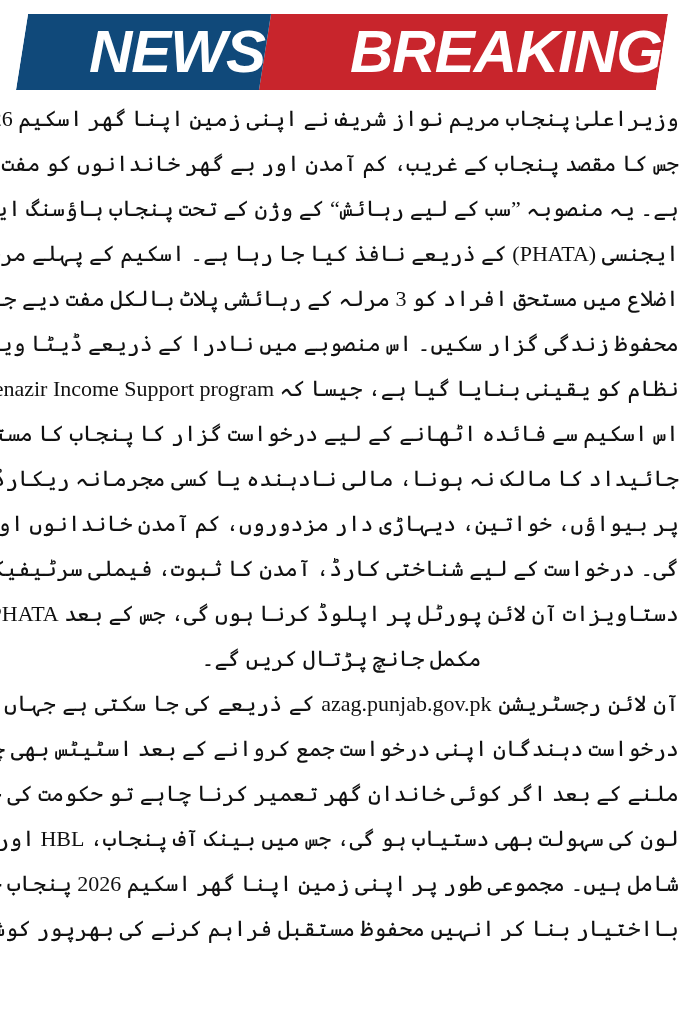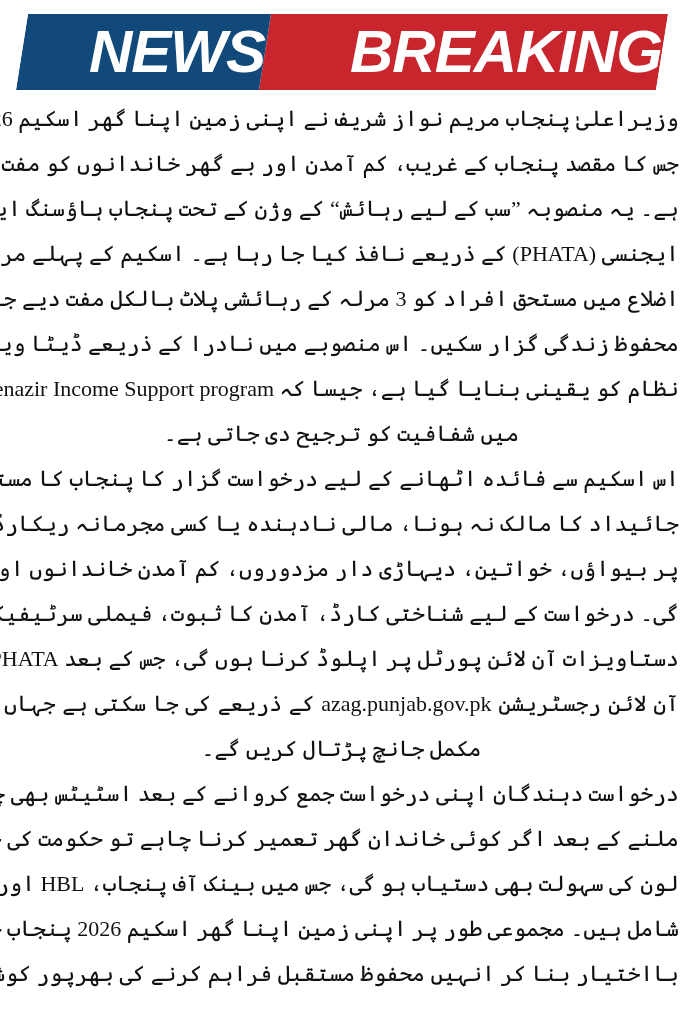--- a/index.html
+++ b/index.html
@@ -112,26 +112,25 @@
 </div>
 
 <div class="article" id="article-body">
     <div class="line jst">وزیراعلیٰ پنجاب مریم نواز شریف نے اپنی زمین اپنا گھر اسکیم 2026 کا باقاعدہ آغاز کر دیا ہے،</div>
     <div class="line jst">جس کا مقصد پنجاب کے غریب، کم آمدن اور بے گھر خاندانوں کو مفت رہائشی پلاٹ فراہم کرنا</div>
     <div class="line jst">ہے۔ یہ منصوبہ ”سب کے لیے رہائش“ کے وژن کے تحت پنجاب ہاؤسنگ اینڈ ٹاؤن پلاننگ</div>
     <div class="line jst">ایجنسی (PHATA) کے ذریعے نافذ کیا جا رہا ہے۔ اسکیم کے پہلے مرحلے میں پنجاب کے 19</div>
     <div class="line jst">اضلاع میں مستحق افراد کو 3 مرلہ کے رہائشی پلاٹ بالکل مفت دیے جائیں گے تاکہ وہ باعزت اور</div>
     <div class="line jst">محفوظ زندگی گزار سکیں۔ اس منصوبے میں نادرا کے ذریعے ڈیٹا ویریفکیشن اور شفاف آن لائن</div>
     <div class="line jst">نظام کو یقینی بنایا گیا ہے، جیسا کہ Benazir Income Support program</div>
-    <div class="line ctr">میں شفافیت کو ترجیح دی جاتی ہے۔</div>
     <div class="line jst">اس اسکیم سے فائدہ اٹھانے کے لیے درخواست گزار کا پنجاب کا مستقل رہائشی ہونا، کسی بھی قسم کی</div>
     <div class="line jst">جائیداد کا مالک نہ ہونا، مالی نادہندہ یا کسی مجرمانہ ریکارڈ میں ملوث نہ ہونا ضروری ہے۔ خصوصی طور</div>
     <div class="line jst">پر بیواؤں، خواتین، دیہاڑی دار مزدوروں، کم آمدن خاندانوں اور بے گھر افراد کو ترجیح دی جائے</div>
     <div class="line jst">گی۔ درخواست کے لیے شناختی کارڈ، آمدن کا ثبوت، فیملی سرٹیفیکیٹ، حلف نامہ اور دیگر ضروری</div>
     <div class="line jst">دستاویزات آن لائن پورٹل پر اپلوڈ کرنا ہوں گی، جس کے بعد PHATA اور متعلقہ ادارے</div>
+    <div class="line ctr">مکمل جانچ پڑتال کریں گے۔</div>
     <div class="line jst">آن لائن رجسٹریشن azag.punjab.gov.pk کے ذریعے کی جا سکتی ہے جہاں</div>
-    <div class="line ctr">مکمل جانچ پڑتال کریں گے۔</div>
     <div class="line jst">درخواست دہندگان اپنی درخواست جمع کروانے کے بعد اسٹیٹس بھی چیک کر سکتے ہیں۔ پلاٹ</div>
     <div class="line jst">ملنے کے بعد اگر کوئی خاندان گھر تعمیر کرنا چاہے تو حکومت کی جانب سے کم شرح سود پر ہاؤسنگ</div>
     <div class="line jst">لون کی سہولت بھی دستیاب ہو گی، جس میں بینک آف پنجاب، HBL اور دیگر بڑے بینک</div>
     <div class="line jst">شامل ہیں۔ مجموعی طور پر اپنی زمین اپنا گھر اسکیم 2026 پنجاب حکومت کا ایک انقلابی فلاحی قدم</div>
     <div class="line ctr">بااختیار بنا کر انہیں محفوظ مستقبل فراہم کرنے کی بھرپور کوشش ہے۔</div>
   </div>
 
 </body></html>

